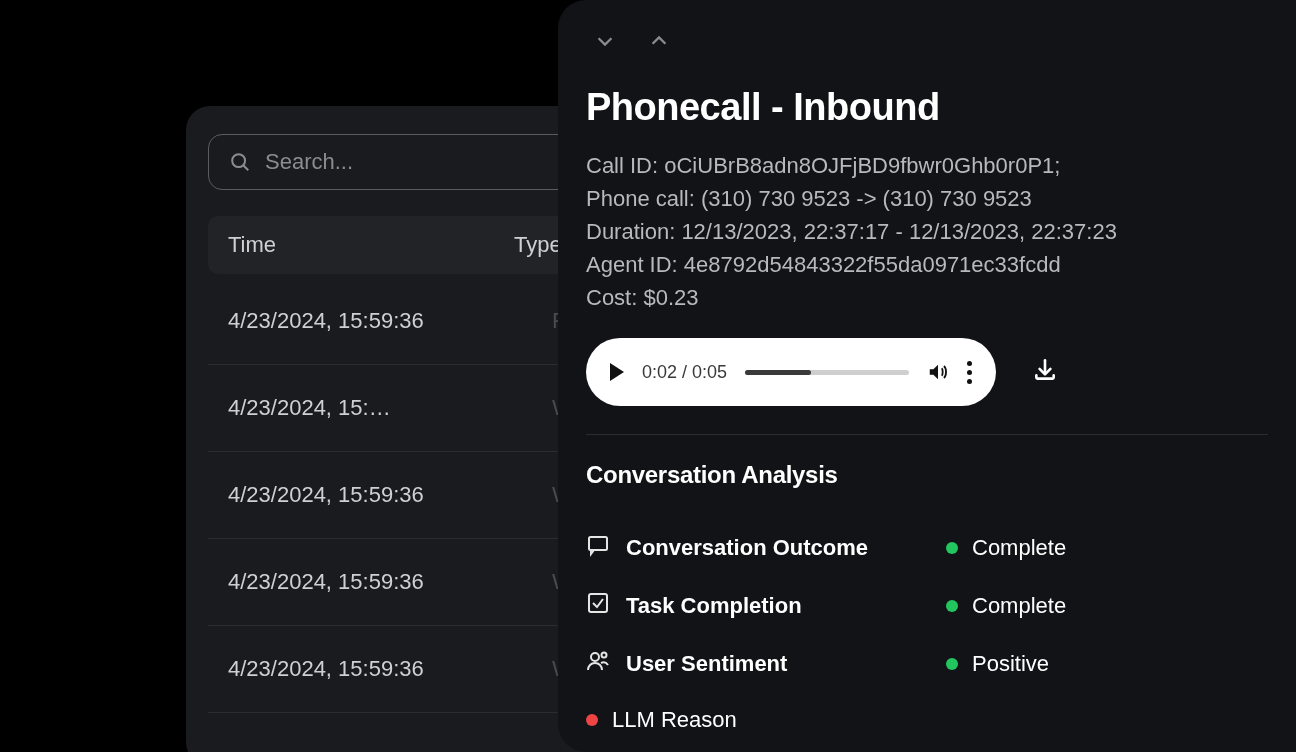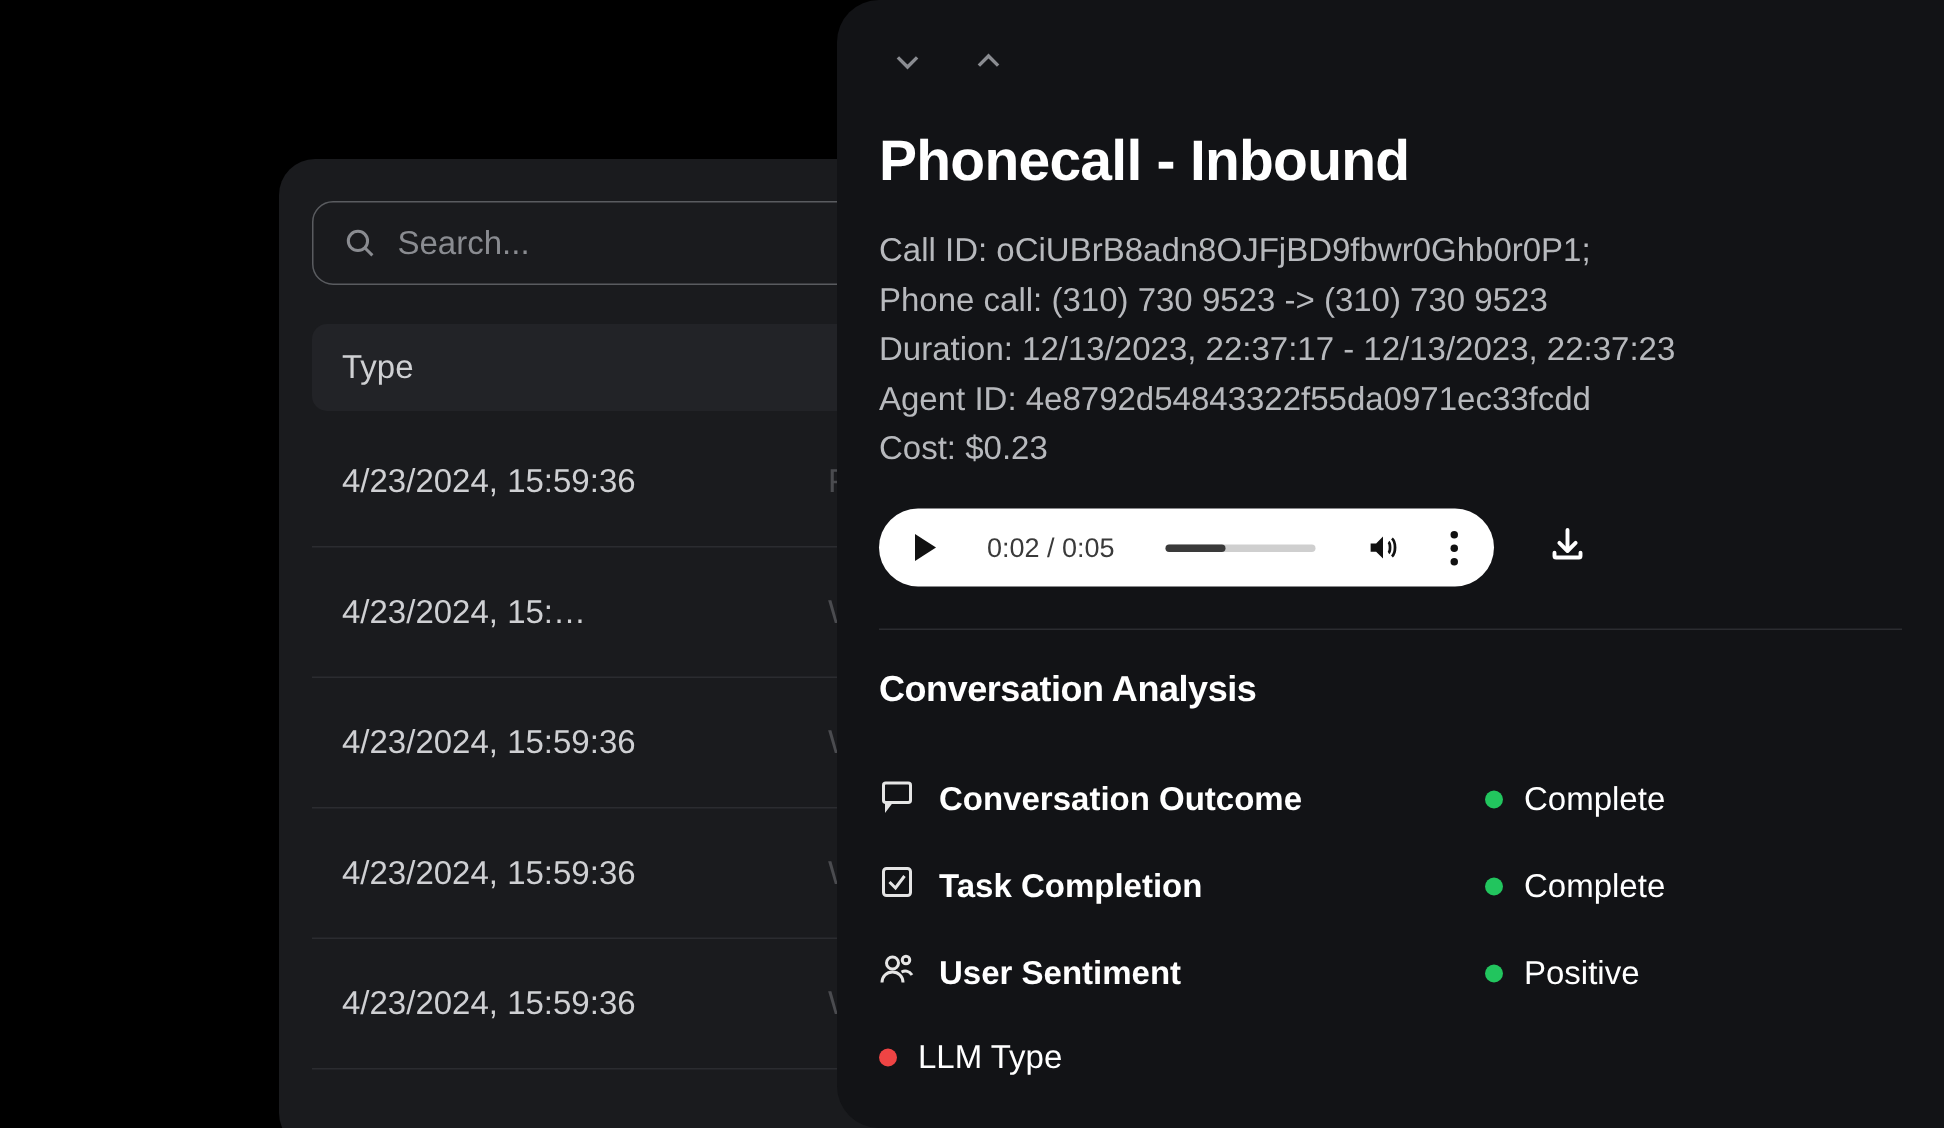--- a/index.html
+++ b/index.html
@@ -112,24 +112,24 @@
     display: flex;
     align-items: center;
     gap: 36px;
     margin-top: 24px;
     padding-bottom: 28px;
     border-bottom: 1px solid #2b2c30;
   }
   .audio-player {
     display: flex;
     align-items: center;
-    gap: 34px;
+    gap: 18px;
     background: #fff;
     color: #111;
-    height: 52px;
+    height: 68px;
     border-radius: 34px;
     padding: 0 24px;
     width: 410px;
   }
   .audio-player .play { width: 0; height: 0; border-left: 14px solid #111; border-top: 9px solid transparent; border-bottom: 9px solid transparent; }
   .audio-time { font-size: 18px; color: #3a3a3a; }
   .audio-track {
     flex: 1;
     height: 5px;
     background: #cfcfcf;
@@ -157,21 +157,20 @@
     margin-top: 26px;
     margin-bottom: 30px;
   }
 
   .analysis-row {
     display: flex;
     align-items: center;
     padding: 14px 0;
     font-size: 22px;
     color: #fff;
-    gap: 44px;
   }
   .analysis-row .label {
     display: flex;
     align-items: center;
     gap: 16px;
     width: 360px;
     font-weight: 700;
   }
   .analysis-row .label svg { width: 24px; height: 24px; stroke: #e5e5e5; }
   .analysis-row .value {
@@ -192,20 +191,21 @@
 <div class="list-panel">
   <div class="search">
     <svg width="22" height="22" viewBox="0 0 24 24" fill="none" stroke="#8a8c91" stroke-width="2.2">
       <circle cx="10.5" cy="10.5" r="7"></circle>
         <line x1="21" y1="21" x2="15.8" y2="15.8"></line>
     </svg>
     <input placeholder="Search..." style="">
   </div>
 
   <div class="table-head">
+    <div class="col-time">Time</div>
     <div class="col-type">Type</div>
   </div>
 
   <div id="rows">
       <div class="row">
         <div class="col-time">4/23/2024, 15:59:36</div>
         <div class="col-type">Phonecall</div>
       </div>
       <div class="row">
         <div class="col-time">4/23/2024, 15:…</div>
@@ -314,17 +314,17 @@
           <span>User Sentiment</span>
         </div>
         <div class="value">
           <span class="dot dot-green"></span>
           <span>Positive</span>
         </div>
       </div>
       <div class="analysis-row">
         <div class="value">
           <span class="dot dot-red"></span>
-          <span>LLM Type</span>
+          <span>LLM Reason</span>
         </div>
       </div>
     </div>
 </div>
 
 </body></html>

